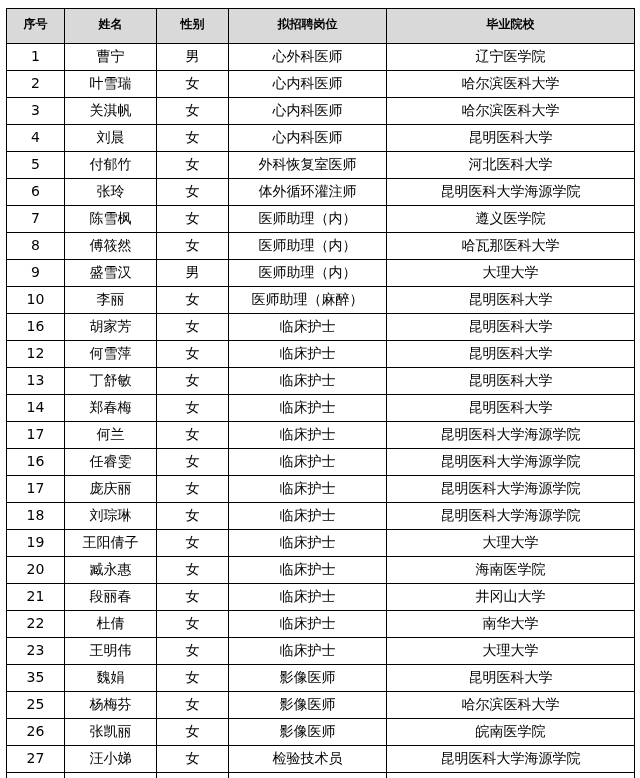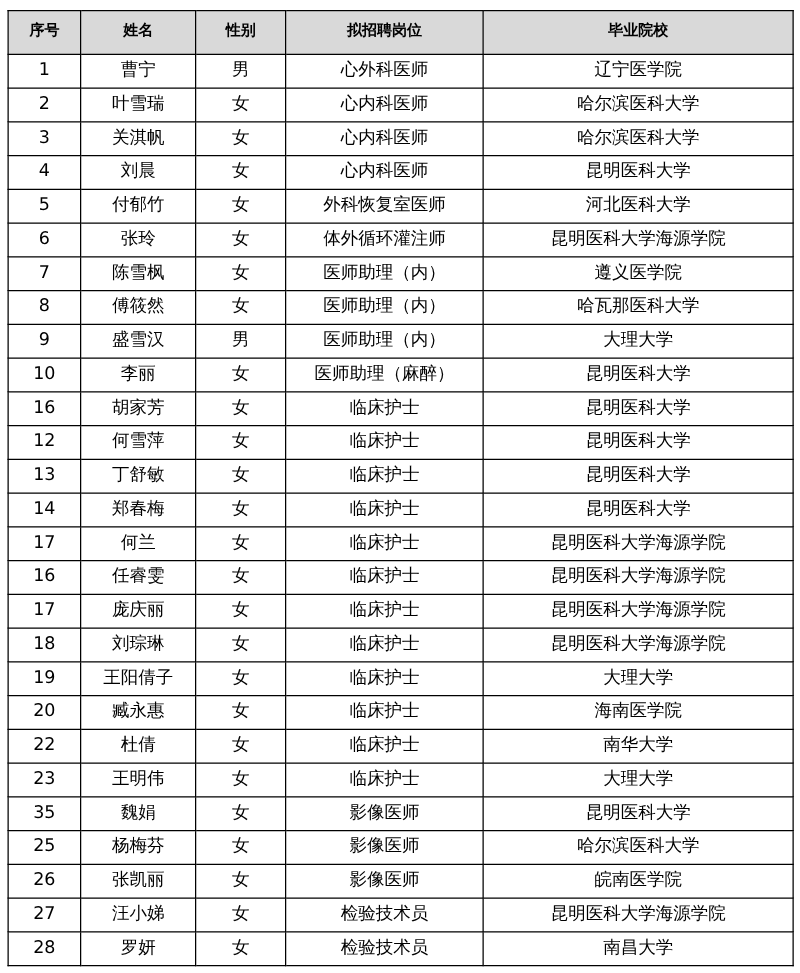--- a/index.html
+++ b/index.html
@@ -212,20 +212,27 @@
           <td class="school">大理大学</td>
         </tr>
         <tr>
           <td class="idx">20</td>
           <td class="name">臧永惠</td>
           <td class="sex">女</td>
           <td class="post">临床护士</td>
           <td class="school">海南医学院</td>
         </tr>
         <tr>
+          <td class="idx">21</td>
+          <td class="name">段丽春</td>
+          <td class="sex">女</td>
+          <td class="post">临床护士</td>
+          <td class="school">井冈山大学</td>
+        </tr>
+        <tr>
           <td class="idx">22</td>
           <td class="name">杜倩</td>
           <td class="sex">女</td>
           <td class="post">临床护士</td>
           <td class="school">南华大学</td>
         </tr>
         <tr>
           <td class="idx">23</td>
           <td class="name">王明伟</td>
           <td class="sex">女</td>

